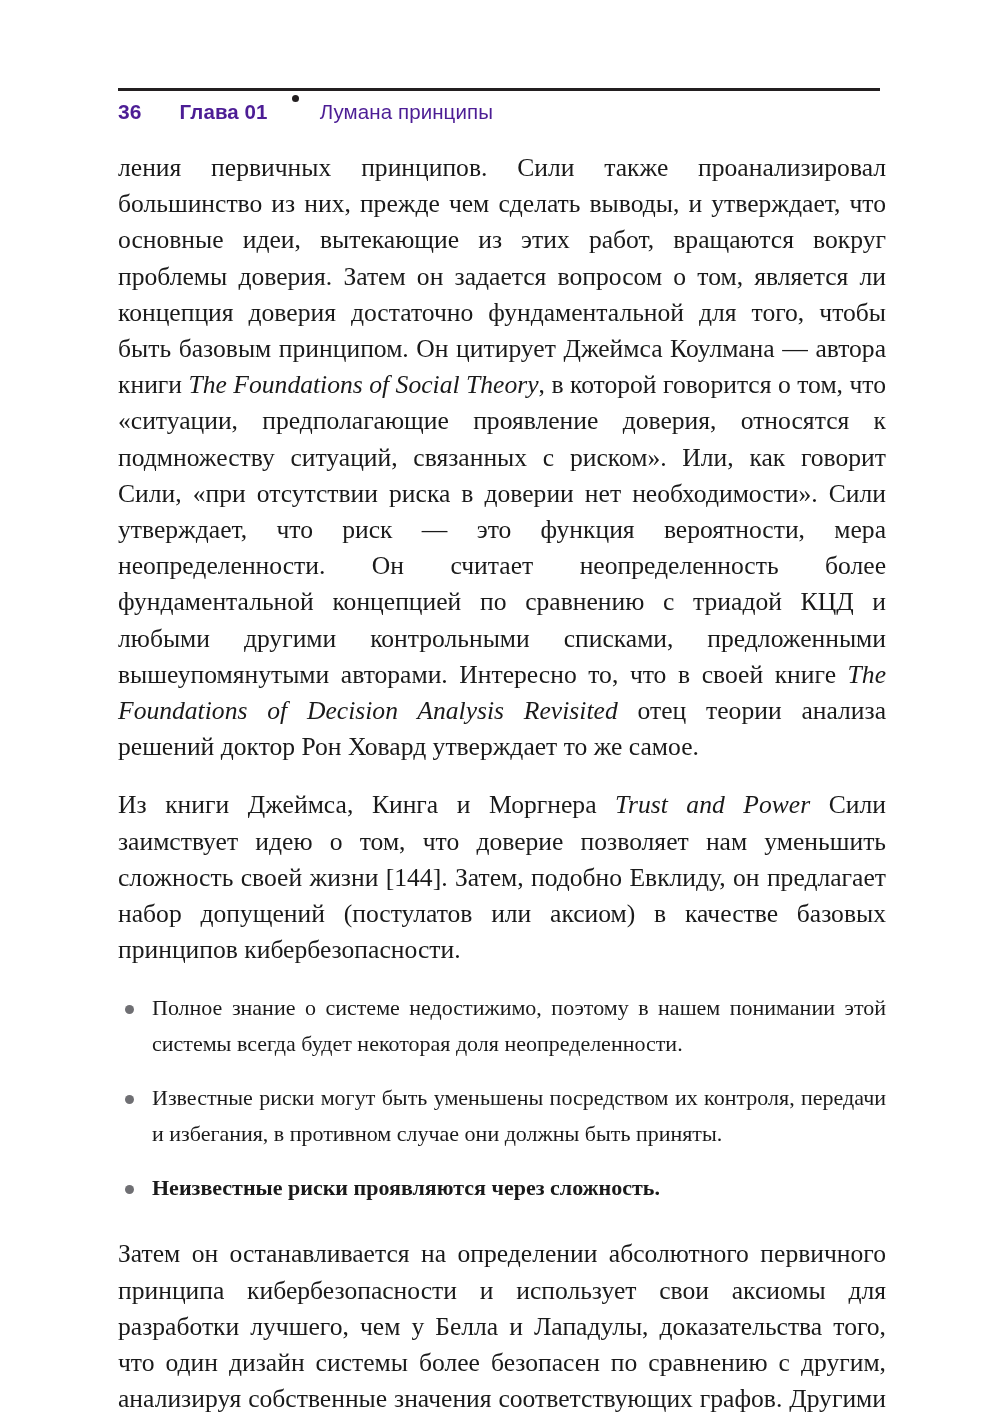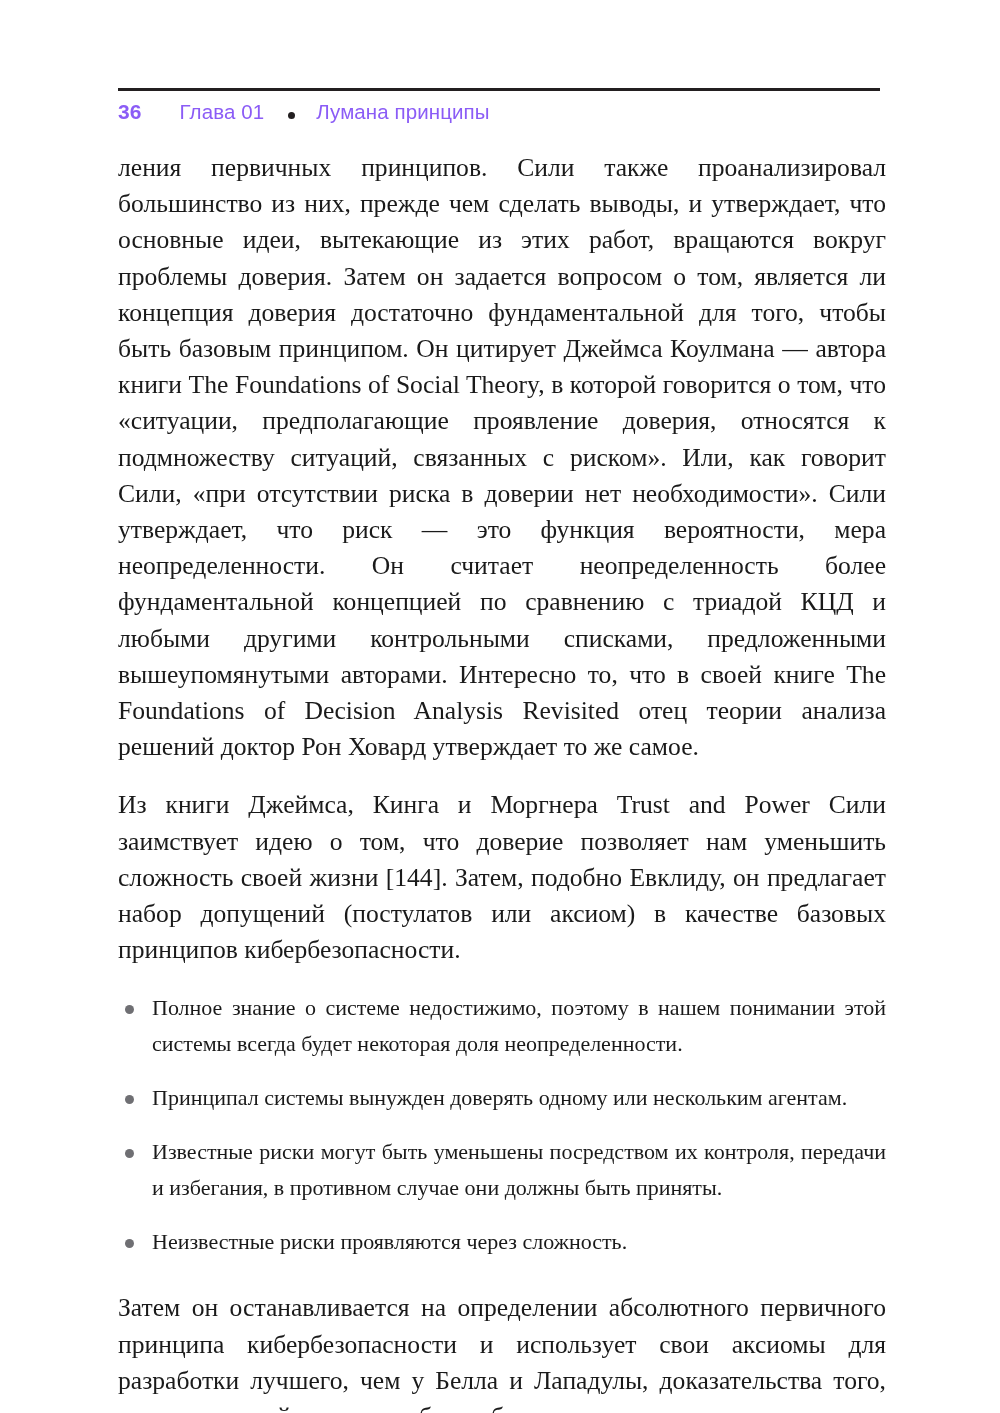--- a/index.html
+++ b/index.html
@@ -35,34 +35,34 @@
     width: 762px;
   }
   .header-rule {
     width: 100%;
     height: 3px;
     background: #231f20;
     margin: 0;
   }
   .header-line {
     display: flex;
-    align-items: flex-end;
+    align-items: flex-start;
     margin-top: 9px;
     font-family: "Liberation Sans", sans-serif;
     font-size: 20.5px;
-    color: #8b5cf6;
+    color: #4c1d95;
     letter-spacing: 0.1px;
   }
   .folio {
     font-weight: bold;
     font-size: 21px;
     margin-right: 38px;
   }
   .chapter-label {
-    font-weight: normal;
+    font-weight: bold;
   }
   .header-sep {
     display: inline-block;
     width: 7px;
     height: 7px;
     border-radius: 50%;
     background: #231f20;
     margin: 0 21px 0 24px;
     position: relative;
     top: -5px;
@@ -83,37 +83,37 @@
     margin: 0 0 22px 0;
     font-size: 25.6px;
     line-height: 36.2px;
     text-align: justify;
     text-justify: inter-word;
     hyphens: manual;
     text-indent: 0;
   }
   p.body:last-child { margin-bottom: 0; }
 
-  .it { }
+  .it { font-style: italic; }
 
   ul.bullets {
     list-style: none;
     margin: 0 0 22px 0;
     padding: 0;
   }
   ul.bullets li {
     position: relative;
     padding-left: 34px;
     margin-bottom: 18px;
     font-size: 22px;
     line-height: 36px;
     text-align: justify;
     text-justify: inter-word;
   }
-  ul.bullets li:last-child { margin-bottom: 12px; }
+  ul.bullets li:last-child { margin-bottom: 12px; font-weight: bold; }
   ul.bullets li .dot {
     position: absolute;
     left: 7px;
     top: 15px;
     width: 9px;
     height: 9px;
     border-radius: 50%;
     background: #6f6f73;
   }
   .li-text { display: block; }
@@ -141,24 +141,20 @@
 
     <p class="body"><span>Из книги Джеймса, Кинга и Моргнера </span><span class="it">Trust and Power</span><span> Сили заимствует идею о том, что доверие позволяет нам уменьшить сложность своей жизни [144]. Затем, подобно Евклиду, он предлагает набор допущений (постулатов или аксиом) в качестве базовых принципов кибербезопасности.</span></p>
 
     <ul class="bullets">
       <li>
         <span class="dot"></span>
         <span class="li-text">Полное знание о системе недостижимо, поэтому в нашем понимании этой системы всегда будет некоторая доля неопределенности.</span>
       </li>
       <li>
         <span class="dot"></span>
-        <span class="li-text">Принципал системы вынужден доверять одному или нескольким агентам.</span>
-      </li>
-      <li>
-        <span class="dot"></span>
         <span class="li-text">Известные риски могут быть уменьшены посредством их контроля, передачи и избегания, в противном случае они должны быть приняты.</span>
       </li>
       <li>
         <span class="dot"></span>
         <span class="li-text">Неизвестные риски проявляются через сложность.</span>
       </li>
     </ul>
 
     <div class="spacer-after-list"></div>
 

